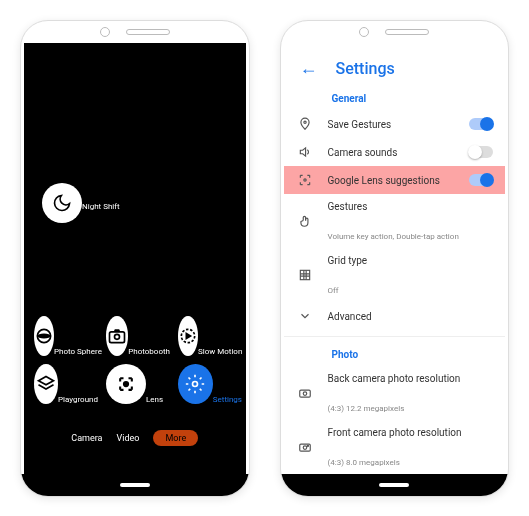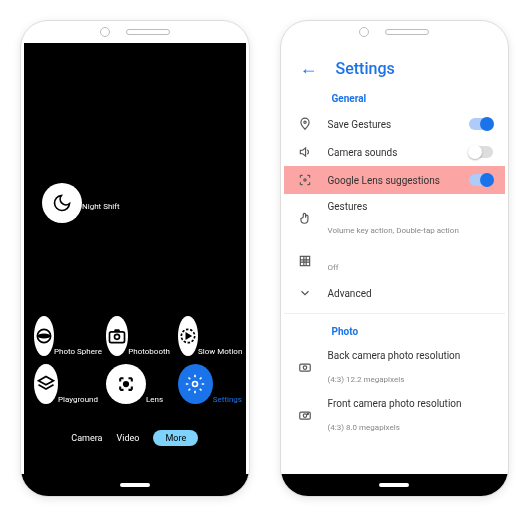--- a/index.html
+++ b/index.html
@@ -16,30 +16,30 @@
 .phone2 .screen{background:#fff}
 .cam-grid{position:absolute;bottom:70px;left:10px;right:10px;display:grid;grid-template-columns:repeat(3,1fr);gap:8px 8px;justify-items:center}
 .cam-item{display:flex;align-items:flex-end;width:64px}
 .cam-icon{width:40px;height:40px;border-radius:50%;background:#fff;display:flex;align-items:center;justify-content:center;color:#000}
 .cam-icon.blue{background:#1a73e8;color:#fff}
 .cam-label{color:#fff;font-size:8px;margin-top:6px;white-space:nowrap}
 .cam-label.blue{color:#1a73e8}
 .nightshift{position:absolute;left:18px;top:140px;display:flex;align-items:center}
 .modes{position:absolute;bottom:28px;left:0;right:0;display:flex;justify-content:center;gap:14px;align-items:center}
 .mode{color:#fff;font-size:9px}
-.mode.active{background:#7dd3fc;color:#000;padding:3px 12px;border-radius:10px}
+.mode.active{background:#c2410c;color:#000;padding:3px 12px;border-radius:10px}
 .hdr{display:flex;align-items:center;gap:18px;padding:14px 16px 8px}
 .back{color:#1a73e8;font-size:18px}
 .title{color:#1a73e8;font-size:16px;font-weight:500}
 .section{color:#1a73e8;font-size:10px;font-weight:700;padding:6px 0 6px 48px}
 .row{display:flex;align-items:center;padding:7px 12px;gap:14px;font-size:10px;color:#333}
 .row.hl{background:#fca5a5}
 .row .ric{width:18px;display:flex;justify-content:center;color:#555}
 .row .txt{flex:1}
-.row .sub{color:#888;font-size:8px;margin-top:14px}
+.row .sub{color:#888;font-size:8px;margin-top:20px}
 .toggle{width:24px;height:12px;border-radius:6px;position:relative}
 .toggle.on{background:#aecbfa}
 .toggle.on::after{content:'';position:absolute;right:-1px;top:-1px;width:14px;height:14px;background:#1a73e8;border-radius:50%}
 .toggle.off{background:#ddd}
 .toggle.off::after{content:'';position:absolute;left:-1px;top:-1px;width:14px;height:14px;background:#fff;border-radius:50%;box-shadow:0 1px 2px rgba(0,0,0,.3)}
 .divider{height:1px;background:#eee;margin:6px 0}
 svg{width:20px;height:20px}
 .ric svg{width:14px;height:14px}
 </style>
 </head>
@@ -186,20 +186,21 @@
     </div>
 
     <div class="row">
       <span class="ric">
           <svg viewBox="0 0 24 24" fill="none" stroke="currentColor" stroke-width="2">
             <rect x="4" y="4" width="16" height="16"></rect>
             <path d="M4 10h16M4 14h16M10 4v16M14 4v16"></path>
           </svg>
         </span>
       <span class="txt">
+          <div>Grid type</div>
           <div class="sub">Off</div>
         </span>
     </div>
 
     <div class="row">
       <span class="ric">
           <svg viewBox="0 0 24 24" fill="none" stroke="currentColor" stroke-width="2">
             <path d="M6 9l6 6 6-6"></path>
           </svg>
         </span>

